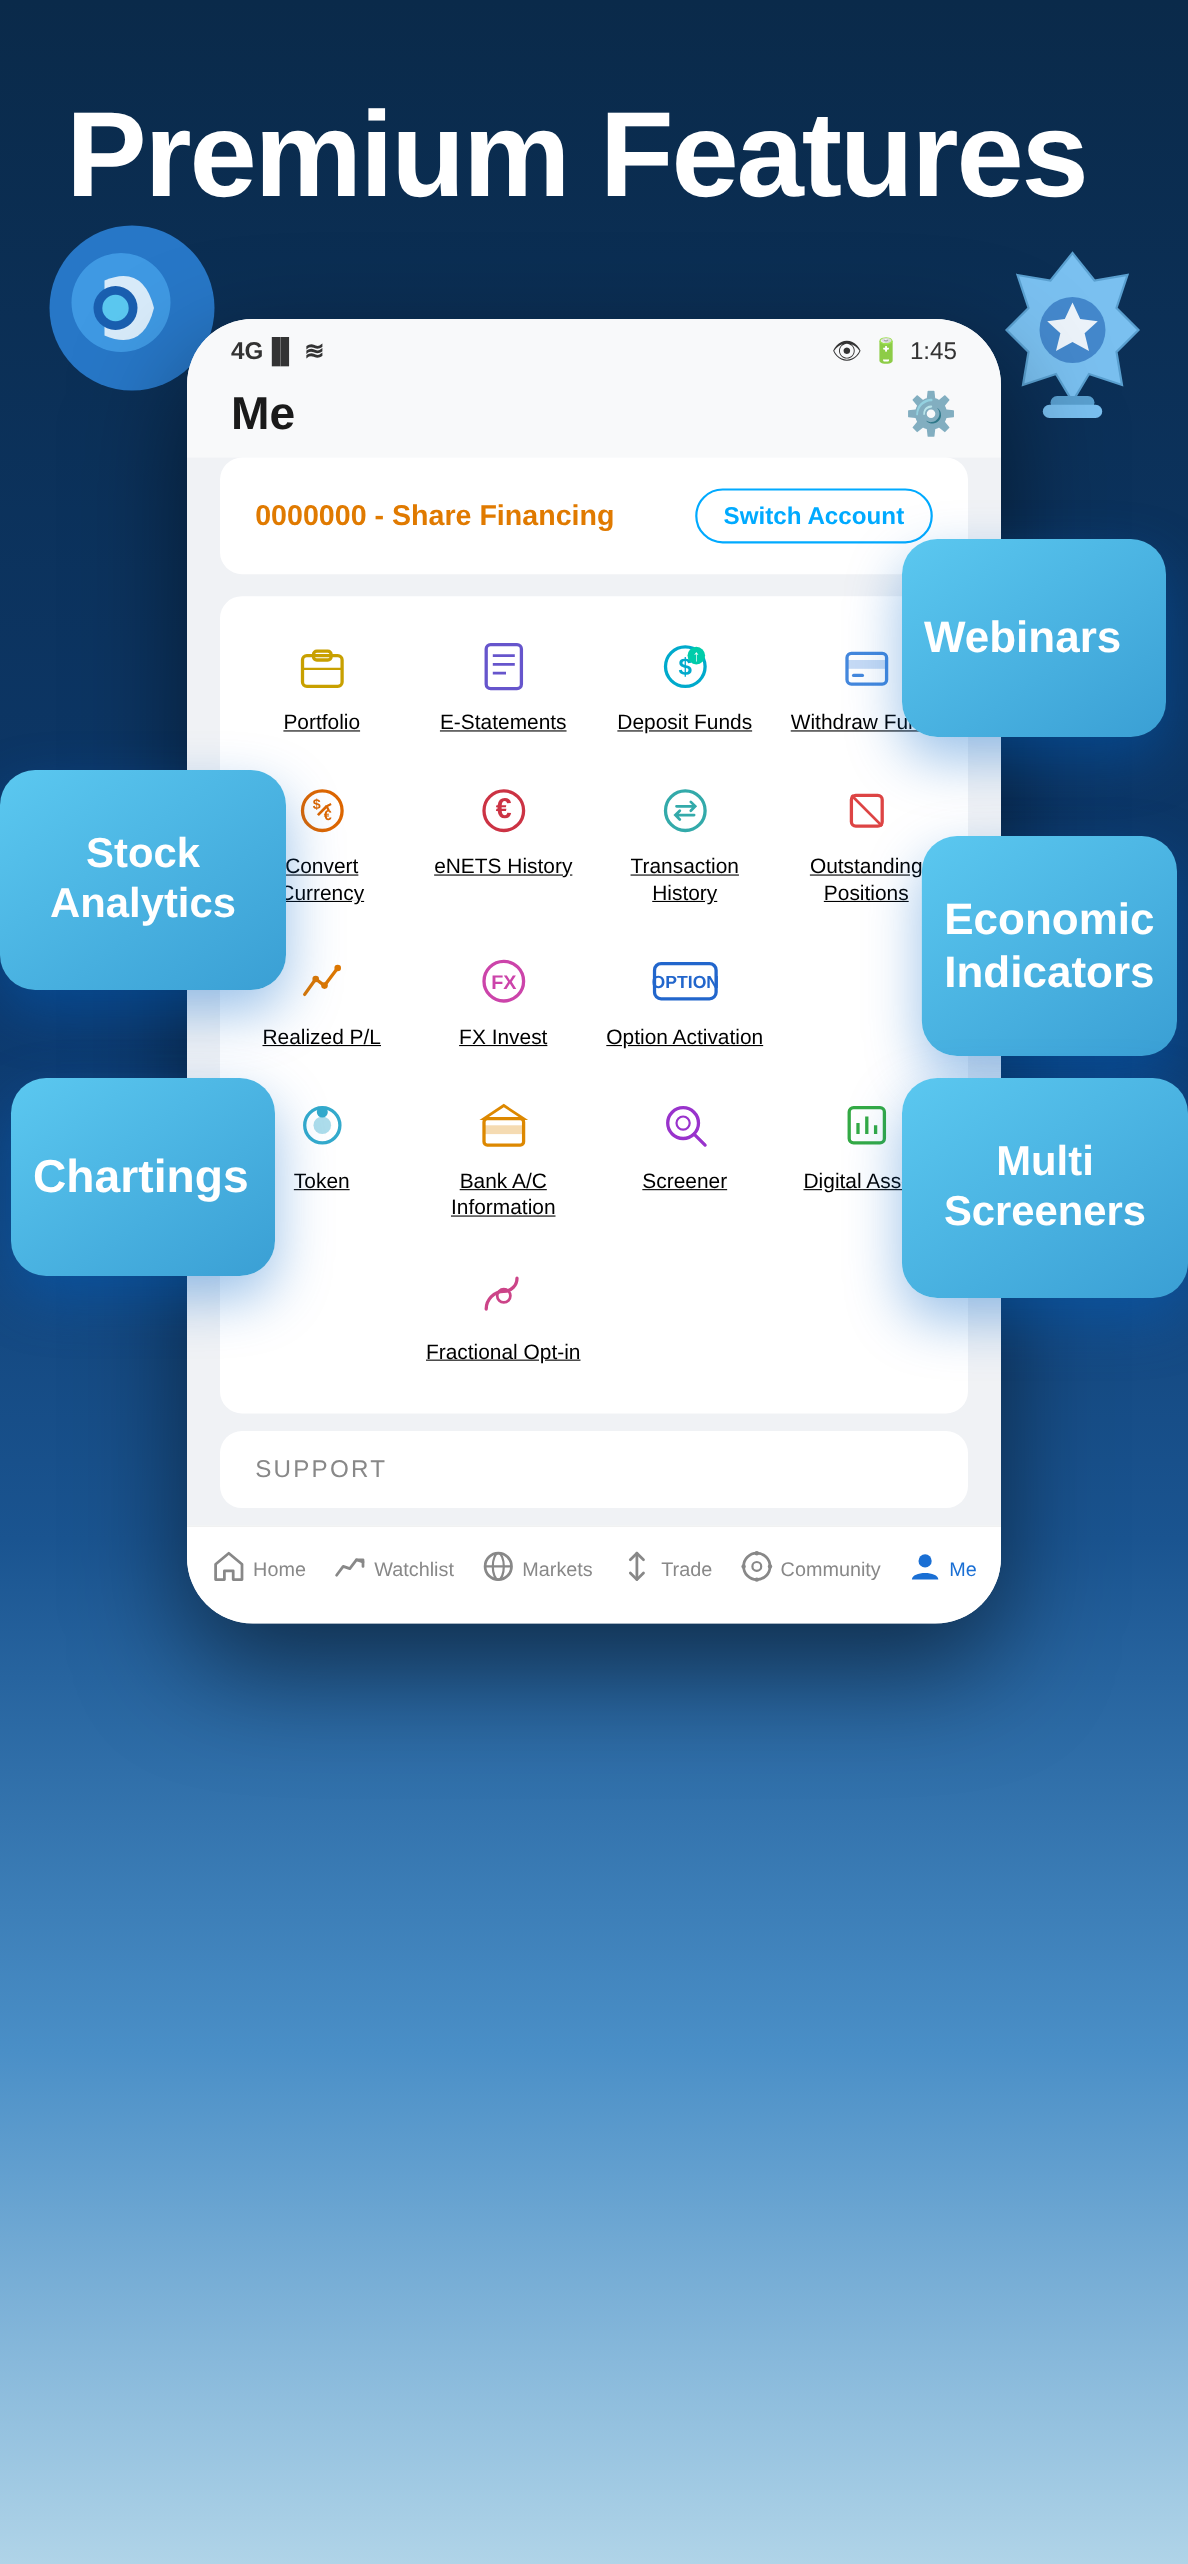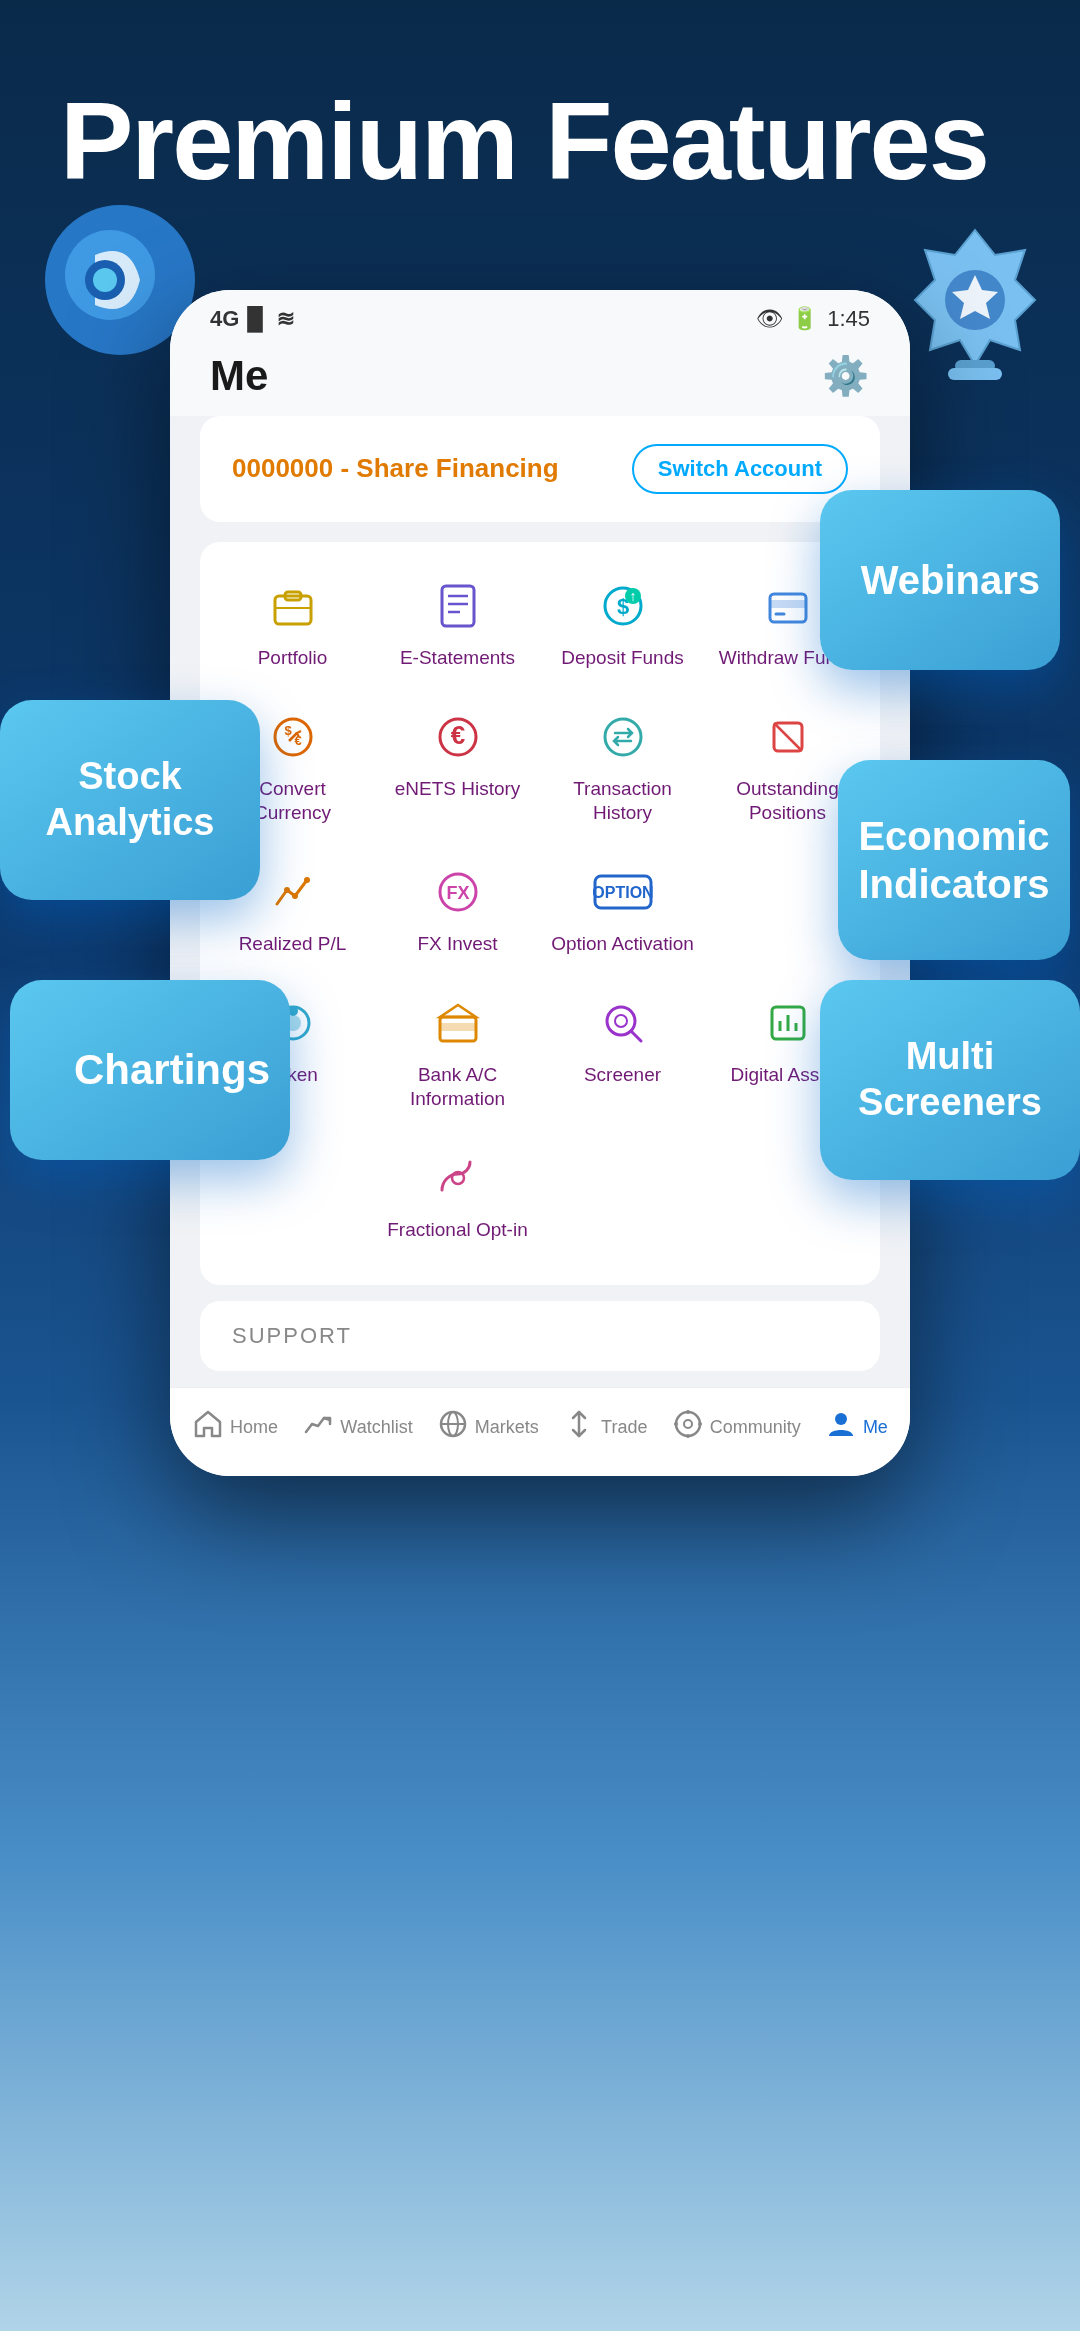--- a/index.html
+++ b/index.html
@@ -126,23 +126,24 @@
       width: 64px;
       height: 64px;
       display: flex;
       align-items: center;
       justify-content: center;
       font-size: 36px;
       margin-bottom: 8px;
     }
     .menu-label {
       font-size: 19px;
-      color: #701a75;
+      color: #000000;
       text-align: center;
       line-height: 1.3;
+      text-decoration: underline;
     }
 
     
     .support-section {
       background: #fff;
       margin: 16px 30px 0;
       border-radius: 20px;
       padding: 22px 32px;
     }
     .support-label { font-size: 22px; font-weight: 400; color: #888; letter-spacing: 2px; }
@@ -165,21 +166,21 @@
     .nav-label { font-size: 18px; color: #888; }
     .nav-item.active .nav-icon { color: #1a6fd4; }
     .nav-item.active .nav-label { color: #1a6fd4; }
 
     
     .bubble {
       position: absolute;
       border-radius: 32px;
       display: flex;
       align-items: center;
-      justify-content: flex-end;
+      justify-content: flex-start;
       text-align: center;
       font-weight: 900;
       color: #fff;
       line-height: 1.2;
       box-shadow: 0 20px 50px rgba(0,100,200,0.4);
     }
 
     .bubble-webinars {
       background: linear-gradient(145deg, #5bc8f0, #3a9fd4);
       width: 240px;
@@ -201,21 +202,21 @@
       background: linear-gradient(145deg, #5bc8f0, #3a9fd4);
       width: 232px;
       height: 200px;
       top: 760px;
       right: 10px;
       font-size: 40px;
       padding: 20px;
     }
     .bubble-chartings {
       background: linear-gradient(145deg, #5bc8f0, #3a9fd4);
-      width: 280px;
+      width: 240px;
       height: 180px;
       top: 980px;
       left: 10px;
       font-size: 42px;
       padding: 20px;
     }
     .bubble-multi {
       background: linear-gradient(145deg, #5bc8f0, #3a9fd4);
       width: 260px;
       height: 200px;

